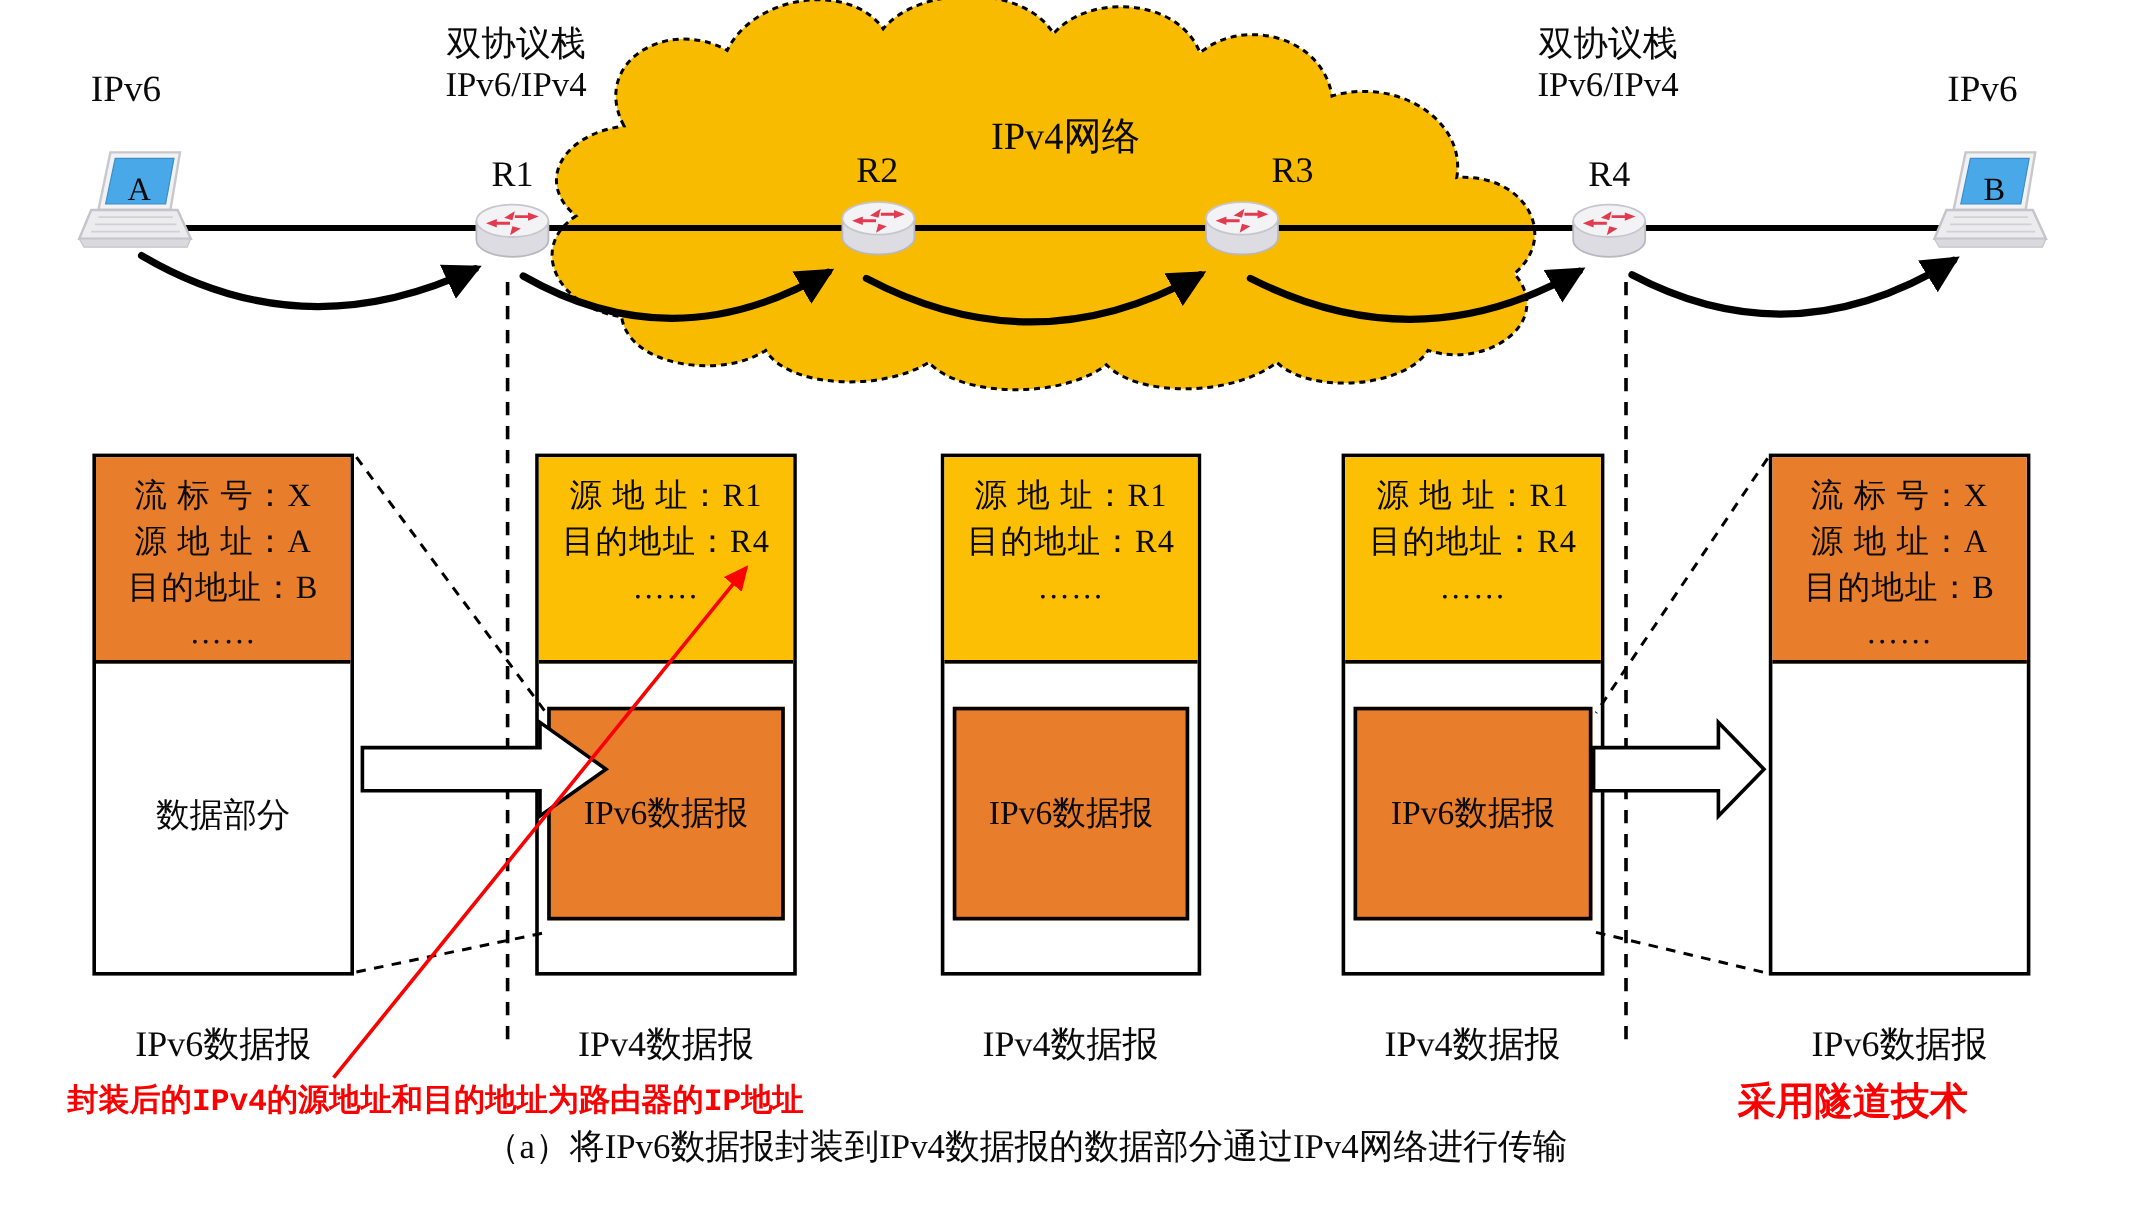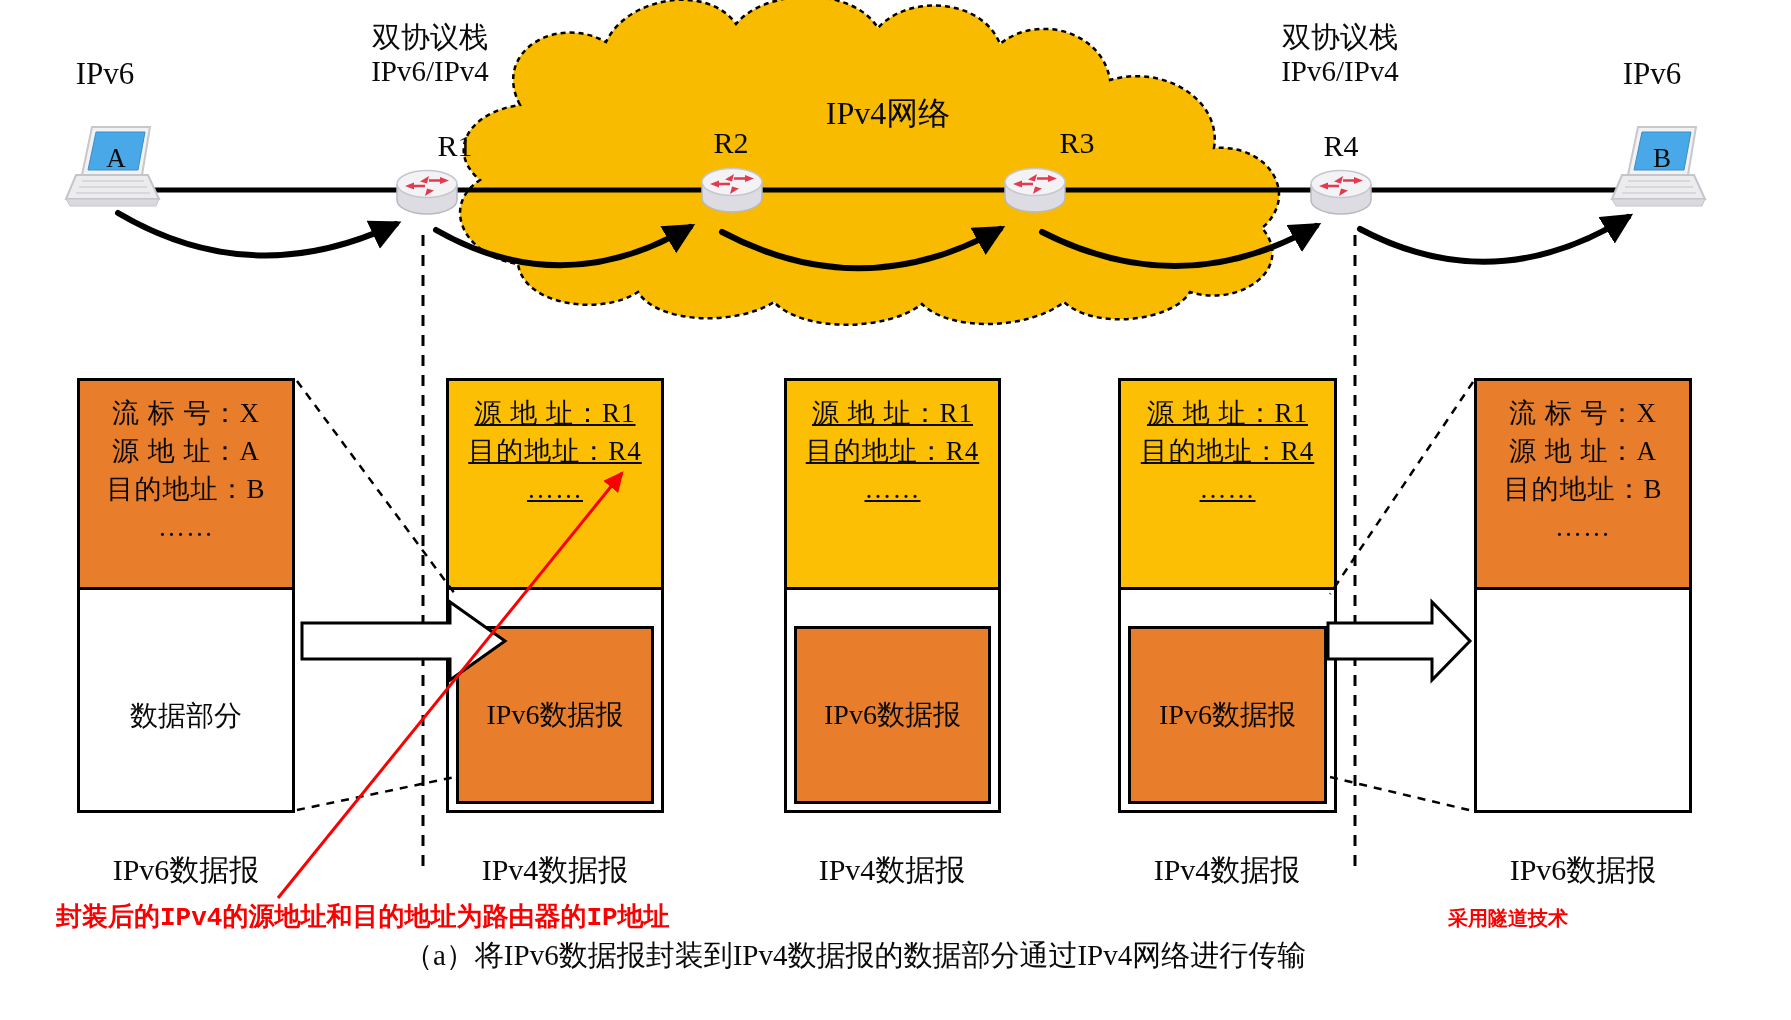--- a/index.html
+++ b/index.html
@@ -14,37 +14,37 @@
   
   .lab{position:absolute;transform:translate(-50%,-50%);white-space:nowrap;text-align:center;z-index:2;}
   .lab-protocol{font-size:31px;text-align:right;}
   .lab-dual{font-size:29px;line-height:34px;}
   .lab-cloud{font-size:32px;z-index:2;text-align:right;}
   .lab-router{font-size:30px;}
   .lab-host-letter{font-size:27px;z-index:3;}
 
   
   .packet{position:absolute;top:378px;height:435px;border:3px solid #000;background:#fff;box-sizing:border-box;z-index:3;}
-  .ph{height:209px;box-sizing:border-box;border-bottom:3px solid #000;padding-top:13px;text-align:center;}
+  .ph{height:172px;box-sizing:border-box;border-bottom:3px solid #000;padding-top:13px;text-align:center;}
   .ph.orange{background:var(--ipv6-orange,#E87D2B);}
-  .ph.gold{background:var(--ipv4-gold,#FCBF04);text-decoration:underline;}
+  .ph.gold{background:var(--ipv4-gold,#FCBF04);}
   .phl{font-size:27px;line-height:38px;letter-spacing:1px;white-space:nowrap;}
   .pb{position:relative;height:252px;}
   .body-label{position:absolute;left:0;right:0;top:50%;transform:translateY(-50%);text-align:center;font-size:28px;}
   .inner{position:absolute;left:7px;right:7px;top:36px;height:178px;box-sizing:border-box;
          background:var(--ipv6-orange,#E87D2B);border:3px solid #000;
          display:flex;align-items:center;justify-content:center;}
   .inner .inner-label{font-size:28px;white-space:nowrap;}
   .caption{position:absolute;top:850px;transform:translateX(-50%);font-size:30px;white-space:nowrap;z-index:3;}
 
   
   .note{position:absolute;color:var(--annotation-red,#FA0000);
         font-family:Liberation Mono, monospace;font-weight:bold;white-space:nowrap;z-index:6;}
   #note-left{left:56px;top:899px;font-size:26px;}
-  #note-right{left:1448px;top:901px;font-size:20px;line-height:37px;}
+  #note-right{left:1448px;top:901px;font-size:32px;line-height:37px;}
   #fig-caption{position:absolute;left:404px;top:936px;font-size:29px;white-space:nowrap;z-index:6;}
 </style>
 </head>
 <body>
 
 <div id="stage">
 
   <svg id="base-layer" class="layer" viewBox="0 0 1791 1020">
     <defs>
       <marker id="mBlack" markerWidth="5.5" markerHeight="5.5" refX="4.2" refY="2.6" orient="auto" markerUnits="strokeWidth">
@@ -125,21 +125,21 @@
 
   <div class="lab lab-cloud" style="left:888px;top:114px;">IPv4网络</div>
 
   <div class="lab lab-dual" style="left:1340px;top:54px;">
     <div>双协议栈</div>
     <div>IPv6/IPv4</div>
   </div>
 
   <div class="lab lab-protocol" style="left:1652px;top:74px;">IPv6</div>
 
-  <div class="lab lab-router" style="left:427px;top:146px;margin-left:28px;">R1</div>
+  <div class="lab lab-router" style="left:427px;top:146px;">R1</div>
   <div class="lab lab-router" style="left:731px;top:143px;text-align:center;">R2</div>
   <div class="lab lab-router" style="left:1033px;top:143px;margin-left:44px;">R3</div>
   <div class="lab lab-router" style="left:1341px;top:146px;">R4</div>
 
   <div class="lab lab-host-letter" style="left:116px;top:158px;">A</div>
   <div class="lab lab-host-letter" style="left:1662px;top:158px;">B</div>
 
   <div class="packet" style="left:77px;width:218px;">
     <div class="ph orange">
       <div class="phl">流 标 号：X</div>

